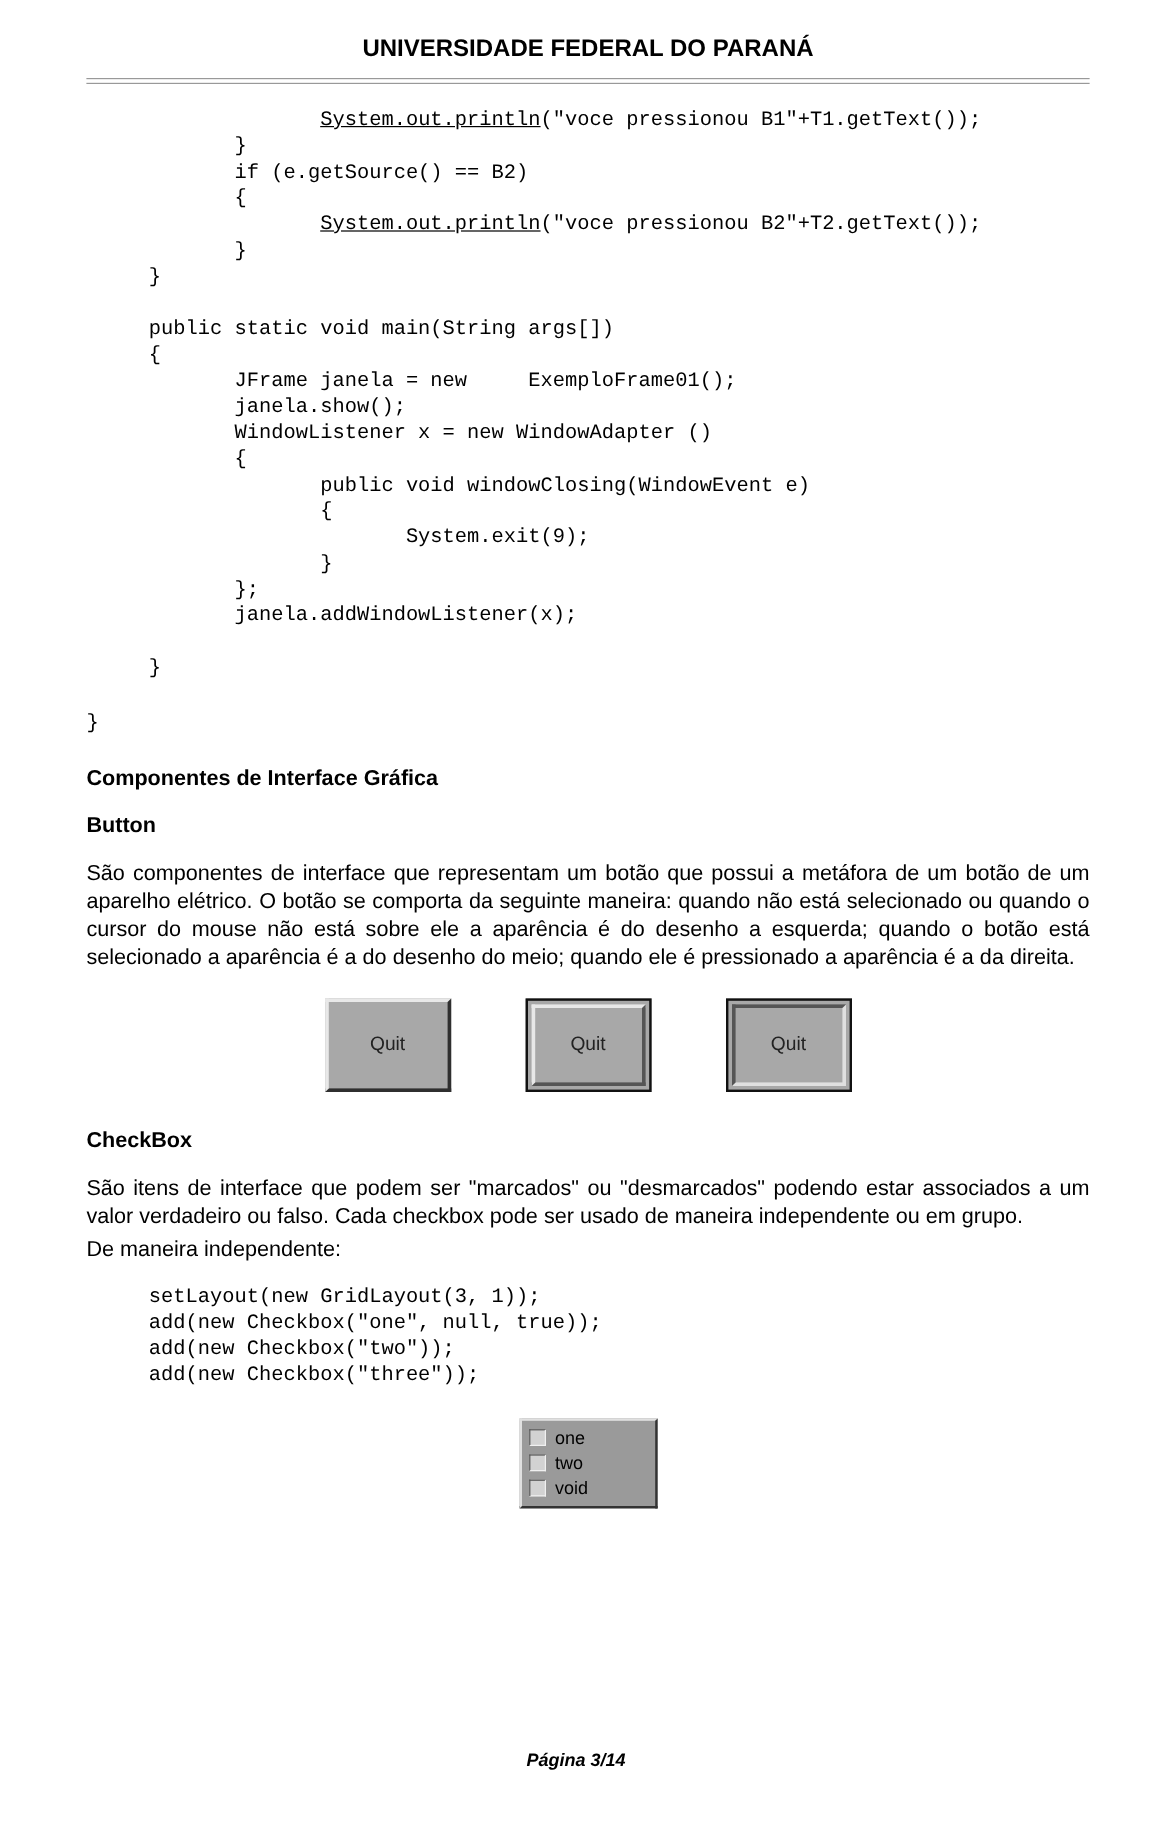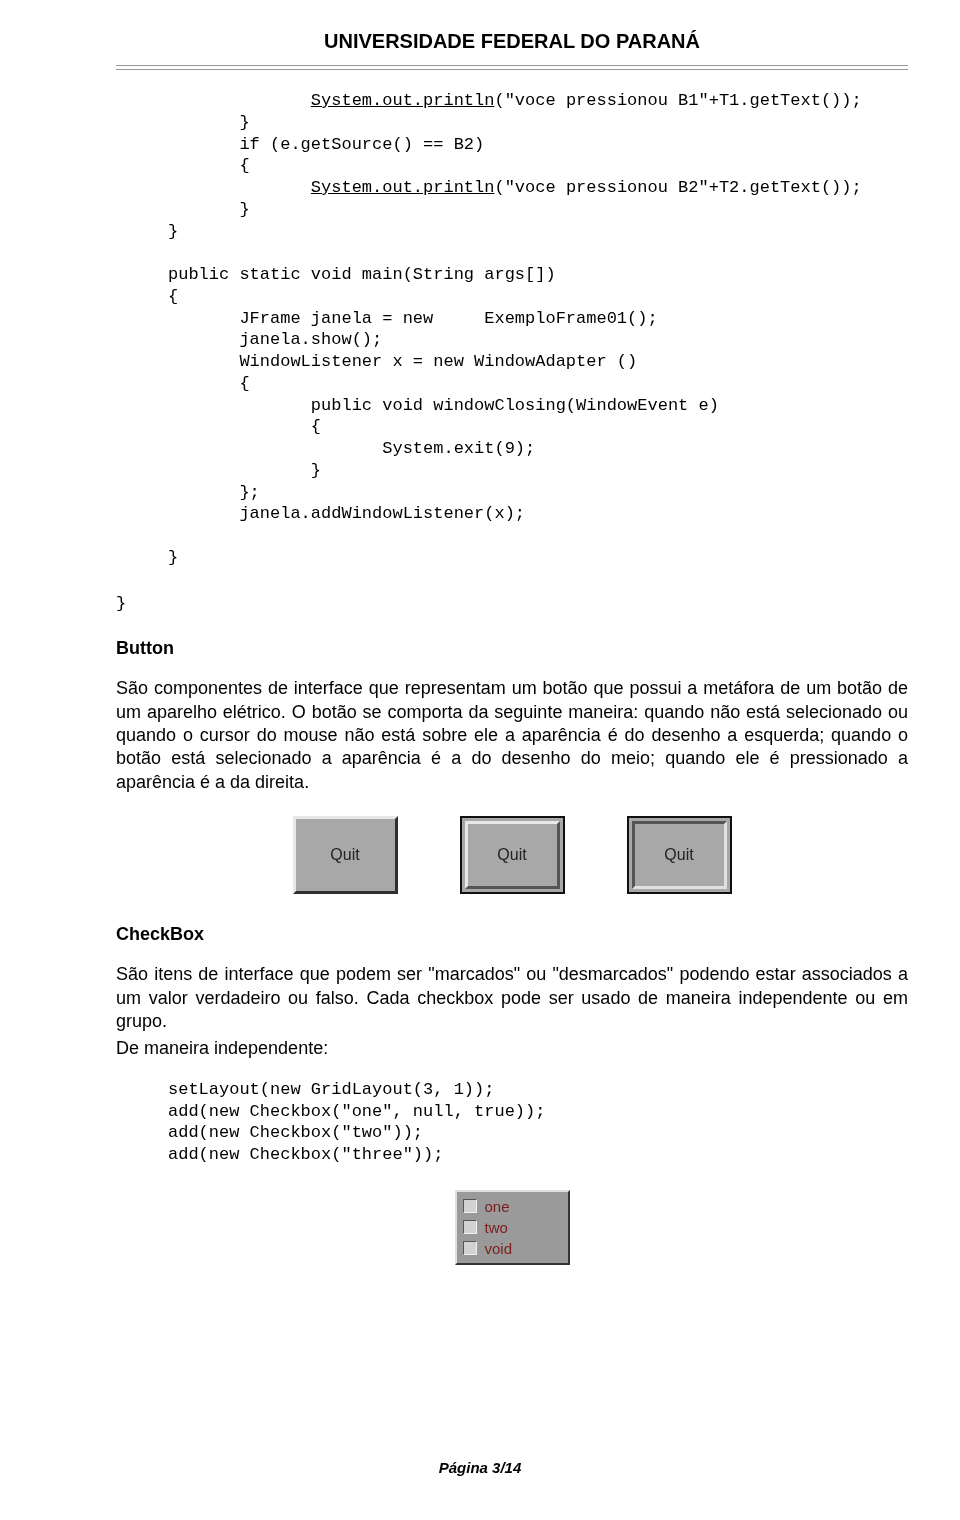--- a/index.html
+++ b/index.html
@@ -6,21 +6,20 @@
   body {
     width: 960px;
     height: 1520px;
     background: #ffffff;
     font-family: Arial, Helvetica, sans-serif;
     color: #000;
     position: relative;
   }
   .page {
     padding: 30px 52px 50px 72px;
-    margin-left: 44px;
   }
   .header-title {
     text-align: center;
     font-weight: bold;
     font-size: 20px;
     margin-bottom: 12px;
   }
   .hr-double {
     height: 5px;
     border-top: 1px solid #999;
@@ -117,21 +116,21 @@
     border-left: 2px solid #e0e0e0;
     border-right: 2px solid #333;
     border-bottom: 2px solid #333;
     padding: 4px 6px;
   }
   .checkbox-row {
     display: flex;
     align-items: center;
     gap: 8px;
     font-size: 15px;
-    color: #7f1d1d;
+    color: #000000;
     padding: 2px 0px;
   }
   .chk-box {
     width: 14px;
     height: 14px;
     background: #d2d2d2;
     border-top: 1px solid #555;
     border-left: 1px solid #555;
     border-right: 1px solid #f0f0f0;
     border-bottom: 1px solid #f0f0f0;
@@ -173,20 +172,21 @@
 <span>              {</span>
 <span>                     System.exit(9);</span>
 <span>              }</span>
 <span>       };</span>
 <span>       janela.addWindowListener(x);</span>
 <span></span>
 <span>}</span></pre>
 
   <pre class="code" style="margin-left:0"><span>}</span></pre>
 
+  <h2 class="section-title">Componentes de Interface Gráfica</h2>
 
   <h2 class="section-title">Button</h2>
 
   <p class="body-text">São componentes de interface que representam um botão que possui a metáfora de um botão de um aparelho elétrico. O botão se comporta da seguinte maneira: quando não está selecionado ou quando o cursor do mouse não está sobre ele a aparência é do desenho a esquerda; quando o botão está selecionado a aparência é a do desenho do meio; quando ele é pressionado a aparência é a da direita.</p>
 
   <div class="button-row">
     <div class="quit-btn raised">
       <div class="btn-face">
           <span class="label">Quit</span>
         </div>

